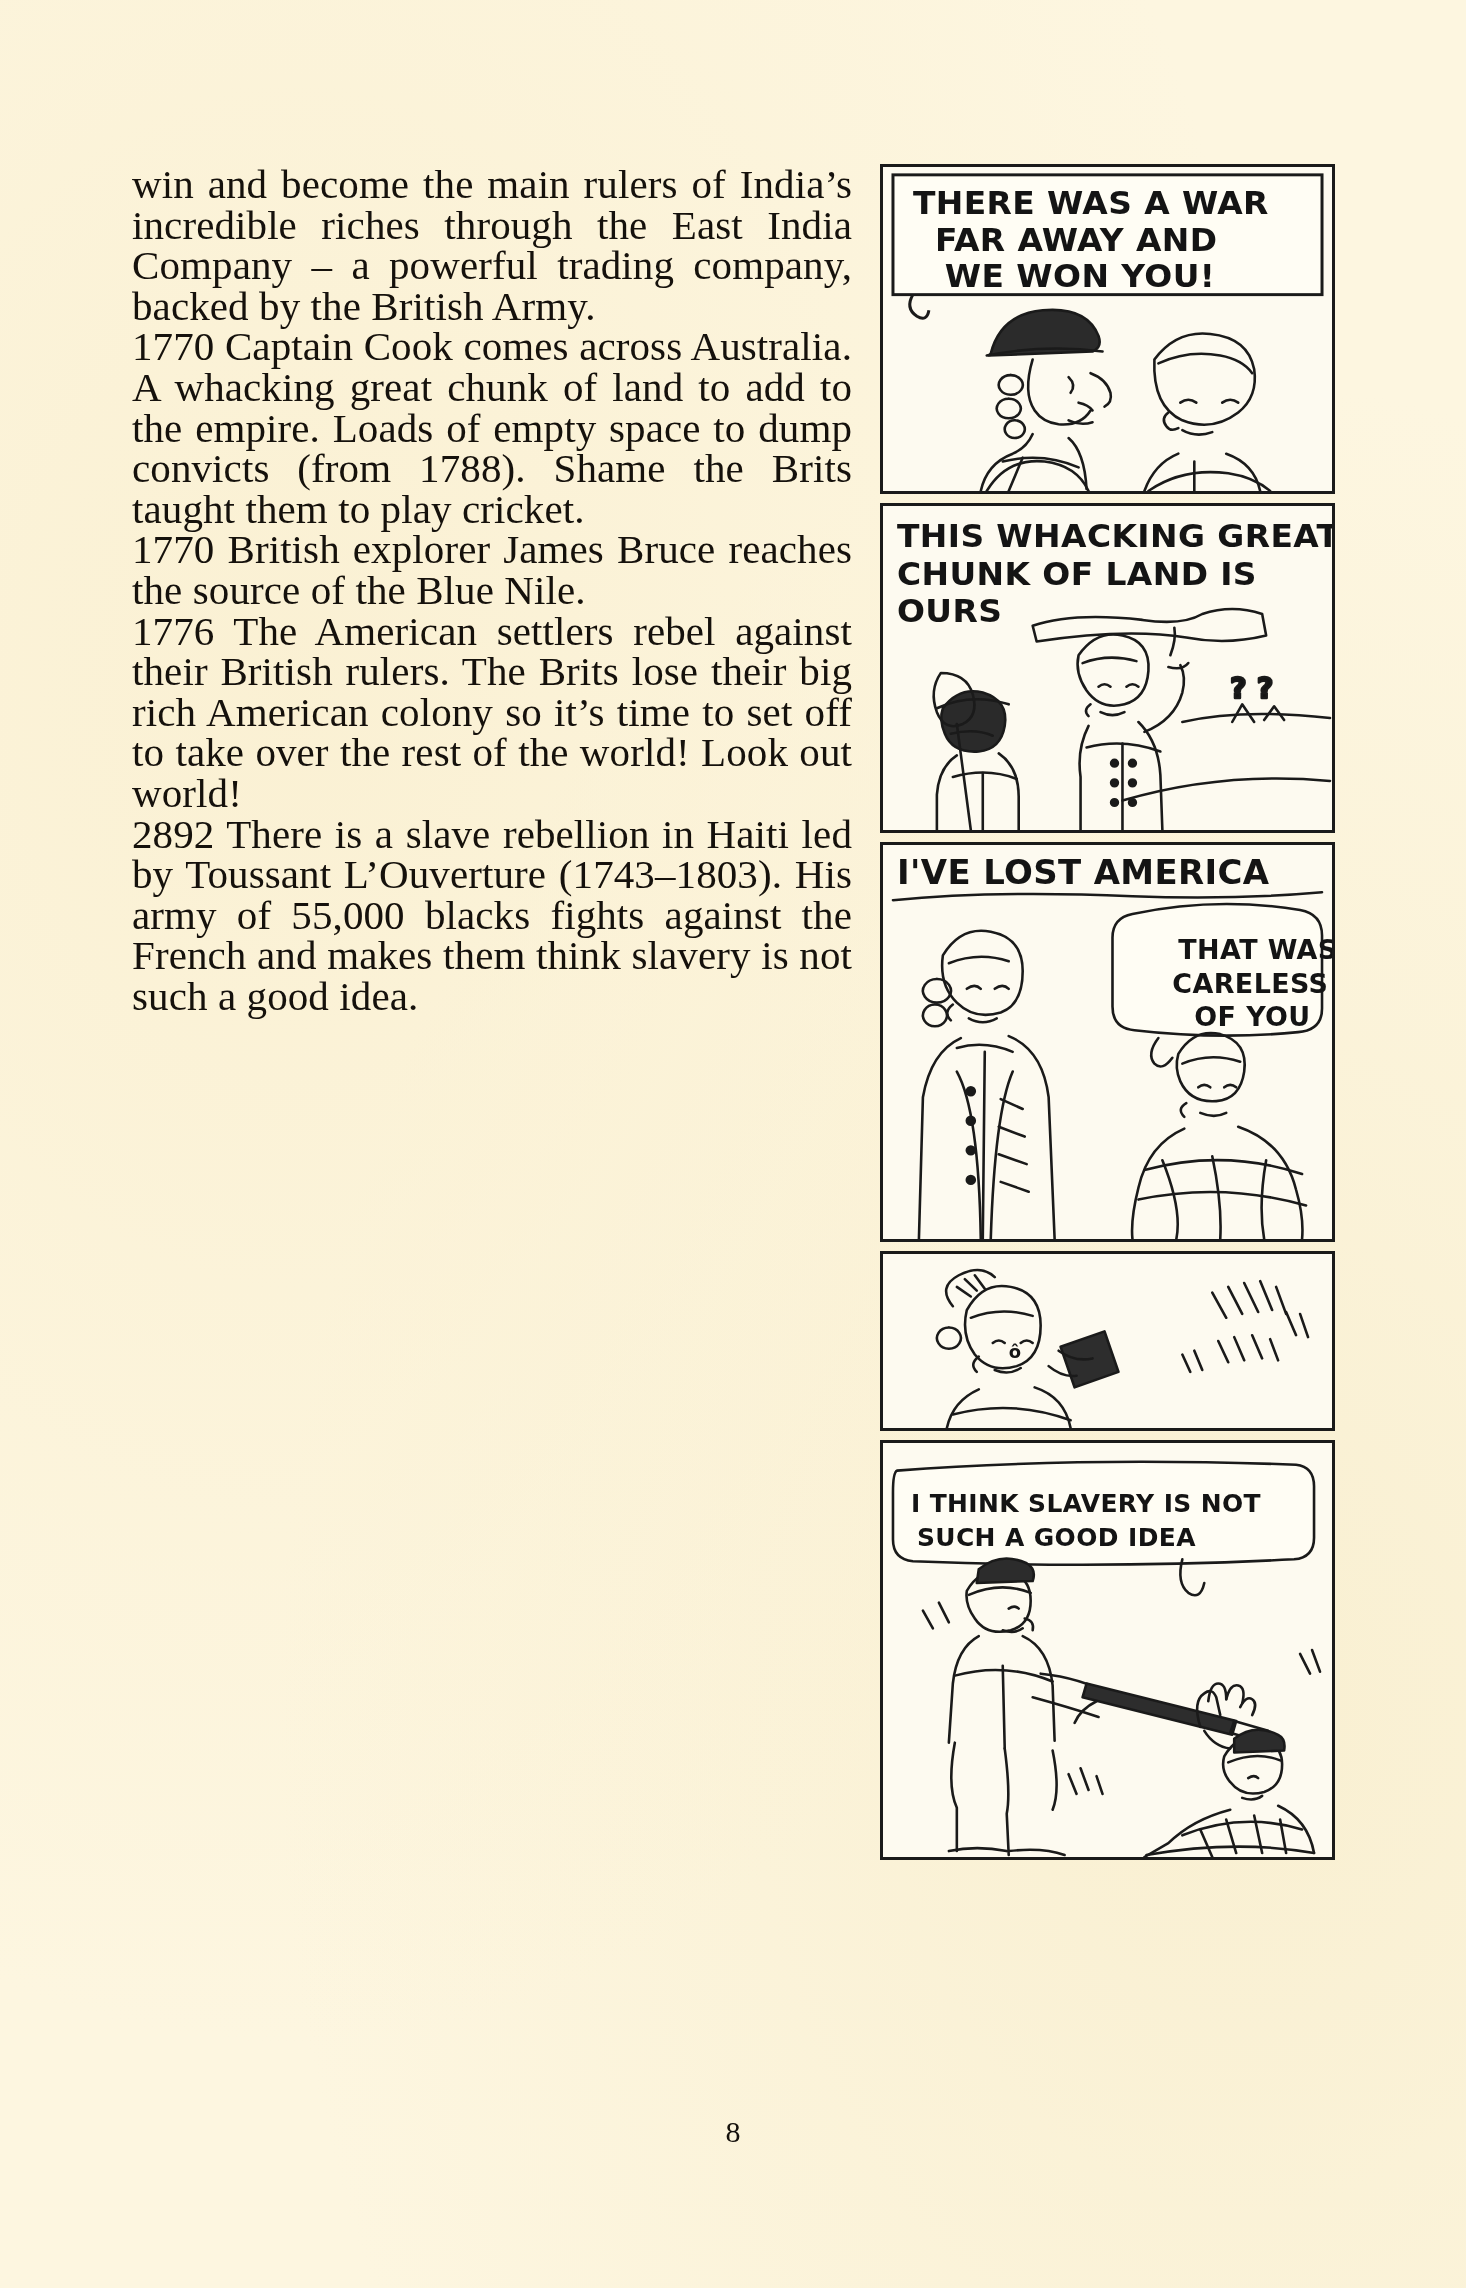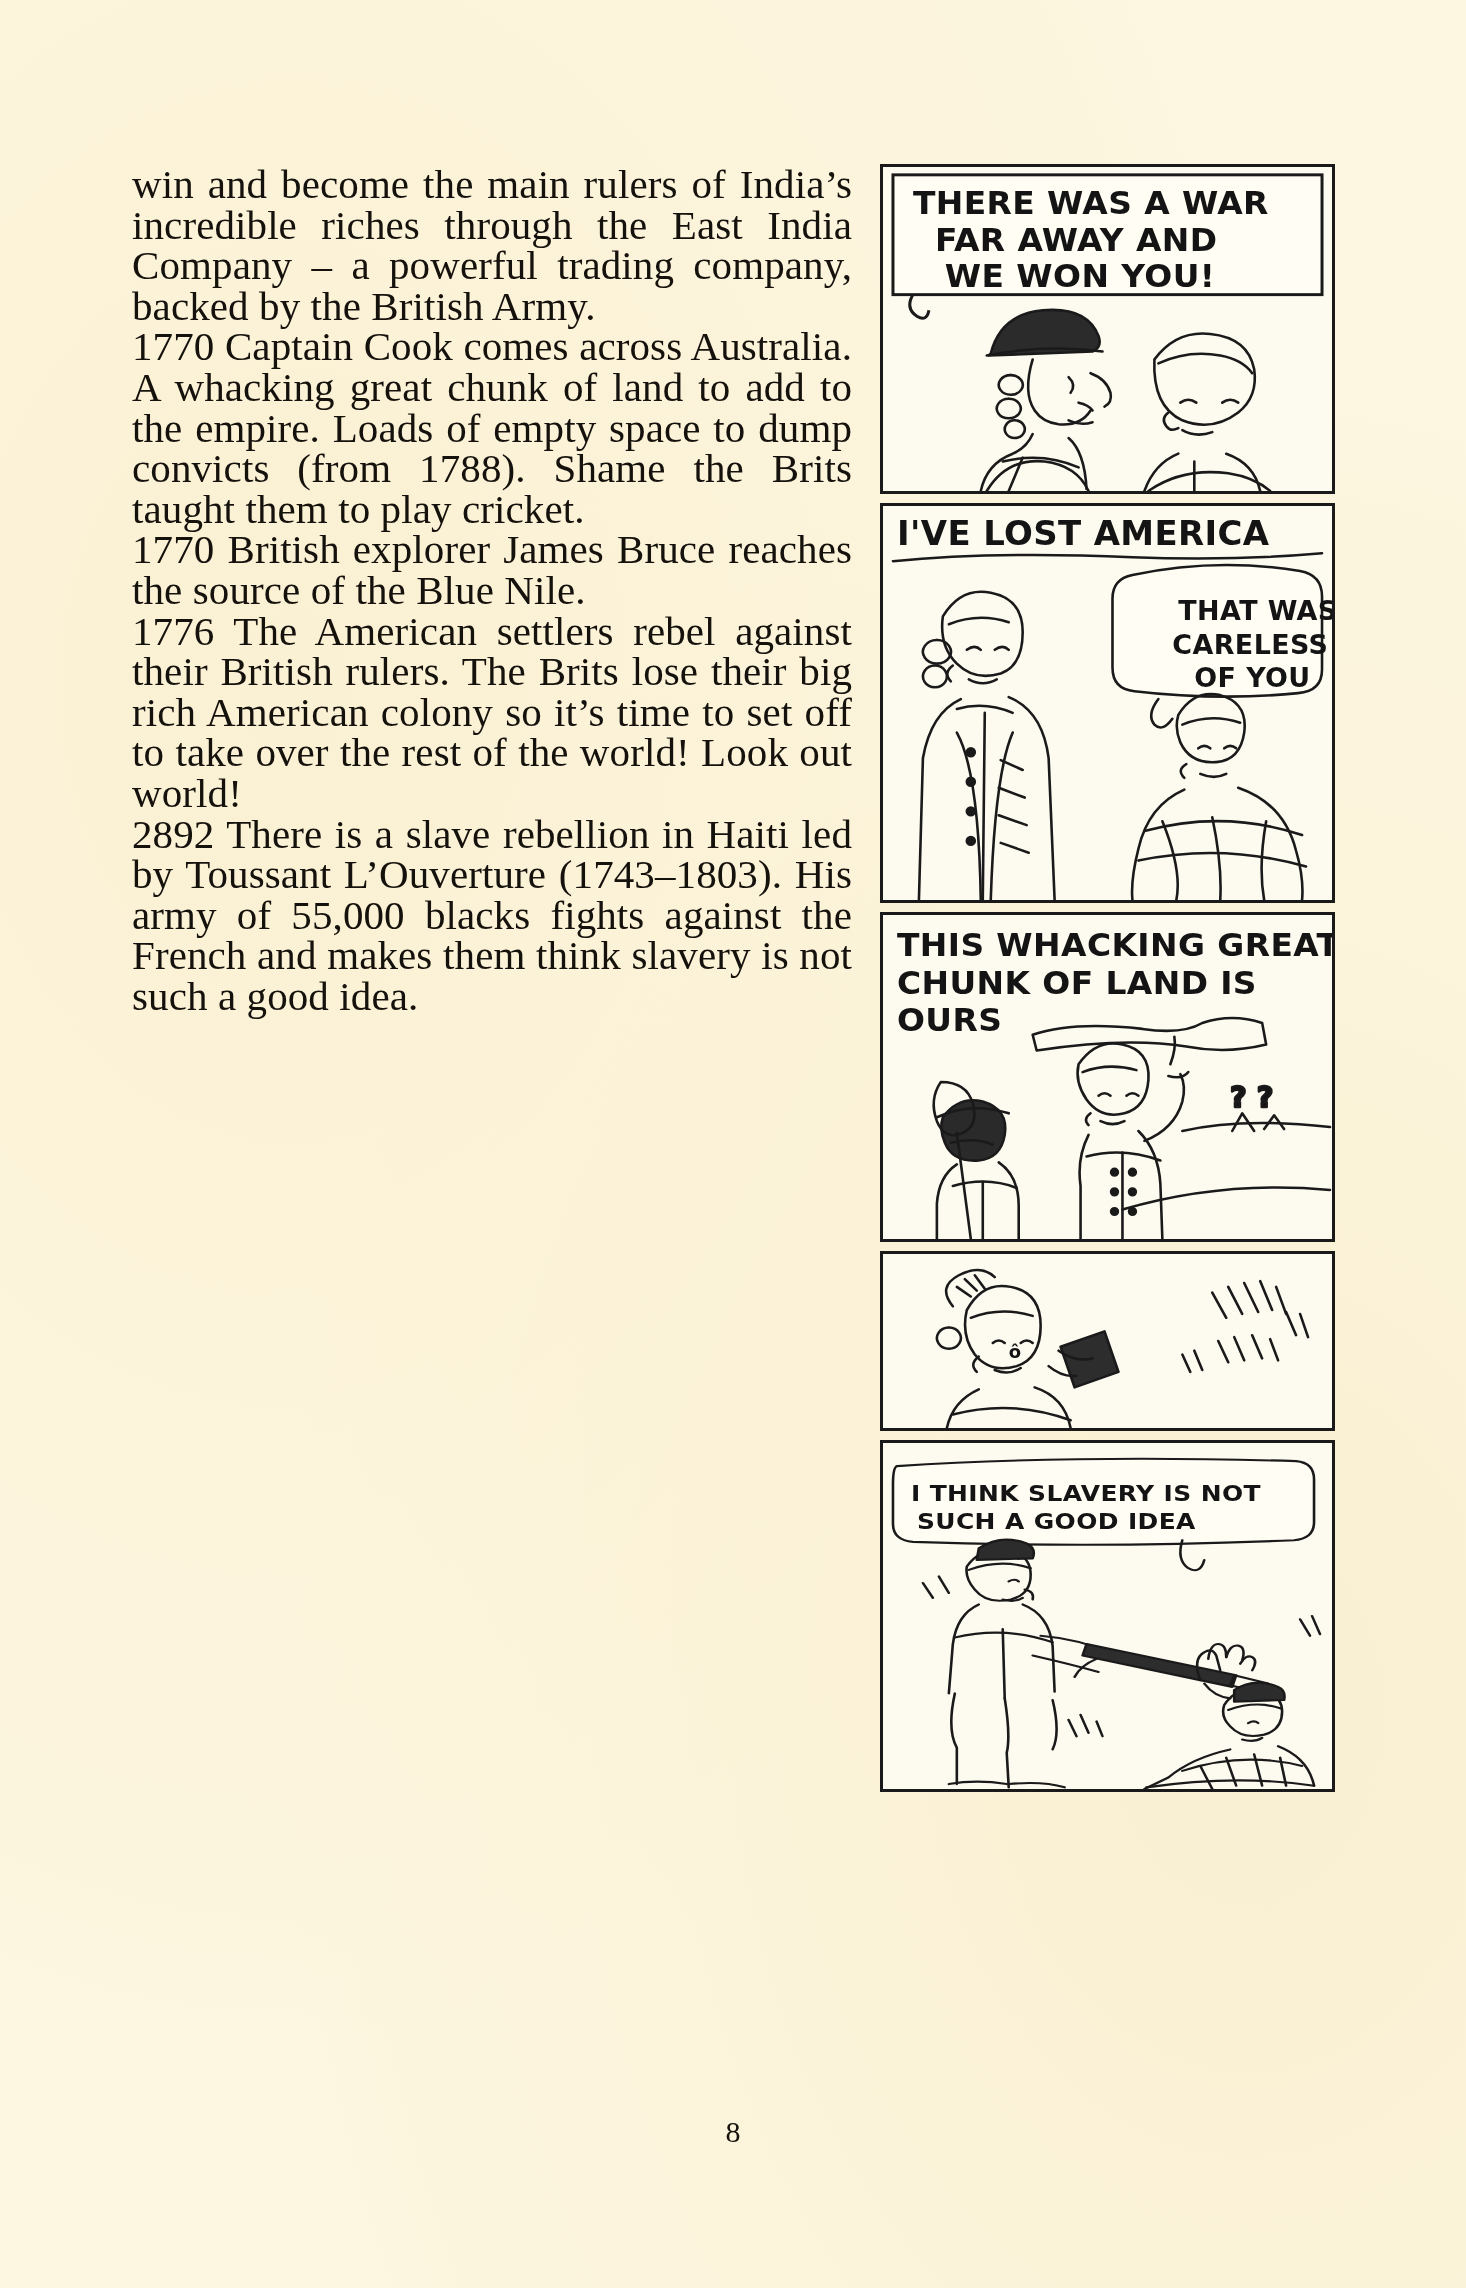--- a/index.html
+++ b/index.html
@@ -62,21 +62,21 @@
     box-sizing: border-box;
     margin-bottom: 9px;
     overflow: hidden;
   }
   .panel svg { display: block; width: 100%; height: 100%; }
 
   .p1 { height: 330px; }
   .p2 { height: 330px; }
   .p3 { height: 400px; }
   .p4 { height: 180px; }
-  .p5 { height: 352px; margin-bottom: 0; }
+  .p5 { height: 420px; margin-bottom: 0; }
 
   .balloon-text {
     font-family: "DejaVu Sans", sans-serif;
     font-weight: bold;
     fill: #141414;
     letter-spacing: 0.4px;
   }
   .page-number {
     position: absolute;
     left: 0;
@@ -137,73 +137,20 @@
             <path d="M272,196 q22,-30 56,-26 q38,4 44,36 q4,28 -16,44 q-26,20 -56,8 q-30,-14 -28,-62 z"></path>
             <path d="M276,200 q30,-14 62,-8 q22,4 32,18"></path>
             <path d="M298,240 q8,-6 16,0"></path>
             <path d="M340,240 q8,-6 16,0"></path>
             <path d="M300,268 q14,8 30,2"></path>
             <path d="M286,250 q-8,6 -2,14 q4,6 12,2"></path>
             <path d="M296,292 q-24,10 -34,38"></path>
             <path d="M344,292 q28,10 34,38"></path>
             <path d="M266,330 q34,-24 80,-18 q26,4 42,18"></path>
             <path d="M312,300 l0,30"></path>
-          </g>
-        </svg>
-      </div>
-
-      <div class="panel p3">
-        <svg viewBox="0 0 450 400" preserveAspectRatio="none">
-          <rect x="0" y="0" width="450" height="400" fill="#fdfaf0"></rect>
-          <text class="balloon-text" x="14" y="40" font-size="34">I'VE LOST AMERICA</text>
-          <g stroke="#1a1a1a" stroke-width="2.6" fill="none" stroke-linecap="round" stroke-linejoin="round">
-            <path d="M10,56 q100,-10 240,-4 q100,4 190,-4"></path>
-
-            <path d="M250,70 q84,-18 168,-4 q22,4 22,26 l0,74 q0,22 -24,24 q-80,8 -164,-2 q-22,-2 -22,-24 l0,-70 q0,-20 20,-24z" fill="#fffdf4"></path>
-            <path d="M276,196 q-12,16 -4,26 q8,8 18,-6"></path>
-          </g>
-          <text class="balloon-text" x="296" y="116" font-size="27">THAT WAS</text>
-          <text class="balloon-text" x="290" y="150" font-size="27">CARELESS</text>
-          <text class="balloon-text" x="312" y="184" font-size="27">OF YOU</text>
-          <g stroke="#1a1a1a" stroke-width="2.6" fill="none" stroke-linecap="round" stroke-linejoin="round">
-
-            <path d="M60,112 q18,-30 48,-24 q32,6 32,40 q0,34 -22,42 q-26,8 -44,-10 q-18,-18 -14,-48z"></path>
-            <path d="M66,120 q30,-12 60,-2"></path>
-            <path d="M84,146 q8,-6 14,0"></path>
-            <path d="M112,146 q8,-6 14,0"></path>
-            <path d="M86,176 q14,8 28,0"></path>
-            <path d="M70,162 q-10,8 -2,16"></path>
-            <path d="M54,136 a14,12 0 1,0 0.1,0"></path>
-            <path d="M52,162 a12,11 0 1,0 0.1,0"></path>
-
-            <path d="M78,196 q-30,14 -38,60 l-4,144 "></path>
-            <path d="M126,194 q34,14 40,62 l6,144"></path>
-            <path d="M74,206 q28,-8 56,4"></path>
-            <path d="M102,210 l-2,190"></path>
-            <path d="M74,230 q22,40 24,170"></path>
-            <path d="M130,230 q-18,42 -22,170"></path>
-            <circle cx="88" cy="250" r="4" fill="#1a1a1a"></circle>
-            <circle cx="88" cy="280" r="4" fill="#1a1a1a"></circle>
-            <circle cx="88" cy="310" r="4" fill="#1a1a1a"></circle>
-            <circle cx="88" cy="340" r="4" fill="#1a1a1a"></circle>
-            <path d="M118,258 l22,10 M116,286 l26,10 M116,314 l28,10 M118,342 l28,10"></path>
-
-            <path d="M296,212 q16,-26 42,-20 q28,8 24,38 q-4,28 -28,30 q-26,2 -36,-20 q-6,-14 -2,-28z"></path>
-            <path d="M300,222 q28,-12 58,-2"></path>
-            <path d="M316,246 q6,-5 12,0"></path>
-            <path d="M342,246 q6,-5 12,0"></path>
-            <path d="M318,272 q14,6 26,0"></path>
-            <path d="M304,262 q-10,6 -2,14"></path>
-            <path d="M302,288 q-36,16 -46,60 q-8,32 -6,52"></path>
-            <path d="M356,286 q46,16 58,64 q8,28 6,50"></path>
-            <path d="M262,330 q80,-22 158,4"></path>
-            <path d="M280,320 q20,50 14,80"></path>
-            <path d="M330,316 q10,48 8,84"></path>
-            <path d="M384,320 q-8,46 -2,80"></path>
-            <path d="M256,360 q84,-18 168,6"></path>
           </g>
         </svg>
       </div>
 
       <div class="panel p2">
         <svg viewBox="0 0 450 330" preserveAspectRatio="none">
           <rect x="0" y="0" width="450" height="330" fill="#fdfaf0"></rect>
           <text class="balloon-text" x="14" y="42" font-size="33">THIS WHACKING GREAT</text>
           <text class="balloon-text" x="14" y="80" font-size="33">CHUNK OF LAND IS</text>
           <text class="balloon-text" x="14" y="118" font-size="33">OURS</text>
@@ -247,20 +194,73 @@
             <path d="M116,252 q20,14 20,44 l0,34"></path>
             <path d="M70,276 q34,-10 64,2"></path>
             <path d="M100,272 l0,58"></path>
 
             <path d="M58,170 q-12,18 -4,40 q8,20 26,12 q16,-8 10,-30 q-6,-22 -32,-22z"></path>
             <path d="M74,222 l14,108"></path>
           </g>
         </svg>
       </div>
 
+      <div class="panel p3">
+        <svg viewBox="0 0 450 400" preserveAspectRatio="none">
+          <rect x="0" y="0" width="450" height="400" fill="#fdfaf0"></rect>
+          <text class="balloon-text" x="14" y="40" font-size="34">I'VE LOST AMERICA</text>
+          <g stroke="#1a1a1a" stroke-width="2.6" fill="none" stroke-linecap="round" stroke-linejoin="round">
+            <path d="M10,56 q100,-10 240,-4 q100,4 190,-4"></path>
+
+            <path d="M250,70 q84,-18 168,-4 q22,4 22,26 l0,74 q0,22 -24,24 q-80,8 -164,-2 q-22,-2 -22,-24 l0,-70 q0,-20 20,-24z" fill="#fffdf4"></path>
+            <path d="M276,196 q-12,16 -4,26 q8,8 18,-6"></path>
+          </g>
+          <text class="balloon-text" x="296" y="116" font-size="27">THAT WAS</text>
+          <text class="balloon-text" x="290" y="150" font-size="27">CARELESS</text>
+          <text class="balloon-text" x="312" y="184" font-size="27">OF YOU</text>
+          <g stroke="#1a1a1a" stroke-width="2.6" fill="none" stroke-linecap="round" stroke-linejoin="round">
+
+            <path d="M60,112 q18,-30 48,-24 q32,6 32,40 q0,34 -22,42 q-26,8 -44,-10 q-18,-18 -14,-48z"></path>
+            <path d="M66,120 q30,-12 60,-2"></path>
+            <path d="M84,146 q8,-6 14,0"></path>
+            <path d="M112,146 q8,-6 14,0"></path>
+            <path d="M86,176 q14,8 28,0"></path>
+            <path d="M70,162 q-10,8 -2,16"></path>
+            <path d="M54,136 a14,12 0 1,0 0.1,0"></path>
+            <path d="M52,162 a12,11 0 1,0 0.1,0"></path>
+
+            <path d="M78,196 q-30,14 -38,60 l-4,144 "></path>
+            <path d="M126,194 q34,14 40,62 l6,144"></path>
+            <path d="M74,206 q28,-8 56,4"></path>
+            <path d="M102,210 l-2,190"></path>
+            <path d="M74,230 q22,40 24,170"></path>
+            <path d="M130,230 q-18,42 -22,170"></path>
+            <circle cx="88" cy="250" r="4" fill="#1a1a1a"></circle>
+            <circle cx="88" cy="280" r="4" fill="#1a1a1a"></circle>
+            <circle cx="88" cy="310" r="4" fill="#1a1a1a"></circle>
+            <circle cx="88" cy="340" r="4" fill="#1a1a1a"></circle>
+            <path d="M118,258 l22,10 M116,286 l26,10 M116,314 l28,10 M118,342 l28,10"></path>
+
+            <path d="M296,212 q16,-26 42,-20 q28,8 24,38 q-4,28 -28,30 q-26,2 -36,-20 q-6,-14 -2,-28z"></path>
+            <path d="M300,222 q28,-12 58,-2"></path>
+            <path d="M316,246 q6,-5 12,0"></path>
+            <path d="M342,246 q6,-5 12,0"></path>
+            <path d="M318,272 q14,6 26,0"></path>
+            <path d="M304,262 q-10,6 -2,14"></path>
+            <path d="M302,288 q-36,16 -46,60 q-8,32 -6,52"></path>
+            <path d="M356,286 q46,16 58,64 q8,28 6,50"></path>
+            <path d="M262,330 q80,-22 158,4"></path>
+            <path d="M280,320 q20,50 14,80"></path>
+            <path d="M330,316 q10,48 8,84"></path>
+            <path d="M384,320 q-8,46 -2,80"></path>
+            <path d="M256,360 q84,-18 168,6"></path>
+          </g>
+        </svg>
+      </div>
+
       <div class="panel p4">
         <svg viewBox="0 0 450 180" preserveAspectRatio="none">
           <rect x="0" y="0" width="450" height="180" fill="#fdfaf0"></rect>
           <g stroke="#1a1a1a" stroke-width="2.6" fill="none" stroke-linecap="round" stroke-linejoin="round">
 
             <path d="M84,58 q16,-30 44,-24 q30,6 30,40 q0,34 -24,42 q-26,8 -42,-12 q-14,-20 -8,-46z"></path>
             <path d="M88,66 q30,-12 62,-2"></path>
             <path d="M110,92 q6,-5 12,0"></path>
             <path d="M138,92 q6,-5 12,0"></path>
             <path d="M112,120 q14,6 26,-2"></path>

